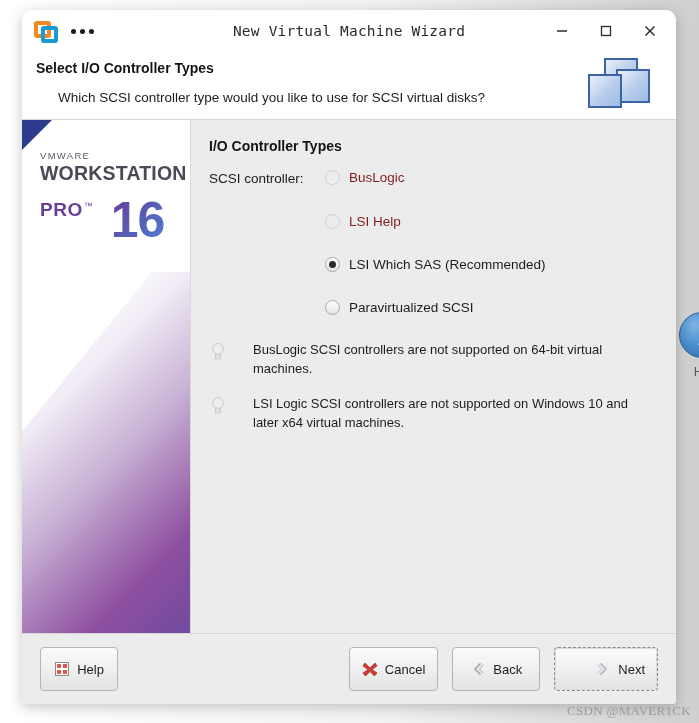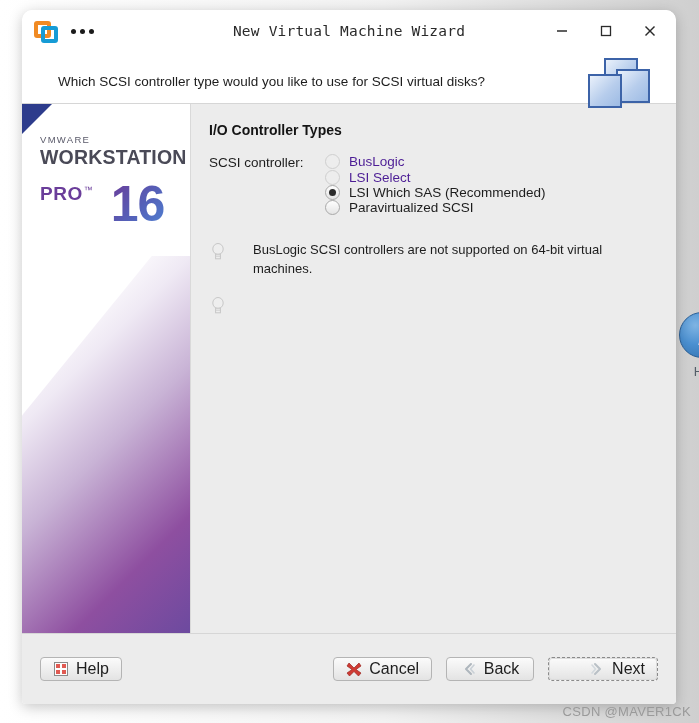--- a/index.html
+++ b/index.html
@@ -279,21 +279,21 @@
   }
   .section-title {
     font-size: 14px;
     font-weight: bold;
     color: #141414;
     margin-bottom: 16px;
   }
   .radio-grid {
     display: grid;
     grid-template-columns: 116px 1fr;
-    row-gap: 0;
+    row-gap: 28px;
     align-items: start;
   }
   .field-label {
     font-size: 13.5px;
     color: #1d1d1d;
     padding-top: 1px;
     text-align: left;
   }
   .radio-row {
     display: flex;
@@ -322,21 +322,21 @@
     background: #2b2b2b;
   }
   .radio.disabled {
     border-color: #cfcfcf;
     background: #ededed;
   }
   .radio-label {
     font-size: 13.5px;
     color: #1d1d1d;
   }
-  .radio-label.disabled { color: #4c1d95; }
+  .radio-label.disabled { color: #7f1d1d; }
 
   .hints { margin-top: 26px; }
   .hint {
     display: flex;
     gap: 28px;
     align-items: flex-start;
     margin-bottom: 16px;
     padding-left: 2px;
   }
   .bulb {
@@ -358,30 +358,30 @@
     height: 70px;
     min-height: 70px;
     background: #ececec;
     border-top: 1px solid #d6d6d6;
     display: flex;
     align-items: center;
     padding: 0 18px;
     position: relative;
   }
   .btn {
-    height: 24px;
+    height: 44px;
     min-width: 88px;
     border: 1px solid #b4b4b4;
     border-radius: 4px;
     background: linear-gradient(to bottom, #fbfbfb 0%, #eeeeee 55%, #e3e3e3 100%);
     display: inline-flex;
     align-items: center;
     justify-content: center;
     gap: 7px;
-    font-size: 16px;
+    font-size: 13px;
     color: #1d1d1d;
     cursor: default;
     padding: 0 12px;
     box-sizing: border-box;
   }
   .btn.help-btn { min-width: 78px; }
   .btn.focused {
     border: 1px dashed #8a8a8a;
     box-shadow: 0 0 0 1px #dcdcdc inset;
     padding-left: 40px;
@@ -395,20 +395,21 @@
 
   
   .watermark {
     position: absolute;
     right: 8px;
     bottom: 4px;
     font-size: 13px;
     color: #9a9a9a;
     z-index: 40;
     letter-spacing: 0.3px;
+    font-family: Liberation Serif, serif;
   }
 </style>
 </head>
 <body>
 
 <div class="bg-help">
   <div class="bg-help-circle"></div>
   <div class="bg-help-label">He</div>
 </div>
 
@@ -439,20 +440,21 @@
       <div class="win-btn">
         <svg width="16" height="16" viewBox="0 0 16 16">
             <line x1="3.5" y1="3.5" x2="12.5" y2="12.5" stroke="#2b2b2b" stroke-width="1.4"></line>
             <line x1="12.5" y1="3.5" x2="3.5" y2="12.5" stroke="#2b2b2b" stroke-width="1.4"></line>
           </svg>
       </div>
     </div>
   </div>
 
   <div class="header">
+    <div class="header-title">Select I/O Controller Types</div>
     <div class="header-sub">Which SCSI controller type would you like to use for SCSI virtual disks?</div>
     <div class="header-icon">
       <span class="hsq a"></span>
       <span class="hsq b"></span>
       <span class="hsq c"></span>
     </div>
   </div>
 
   <div class="body-split">
 
@@ -478,21 +480,21 @@
       <div class="radio-grid">
         <div class="field-label">SCSI controller:</div>
 
         <div class="radio-row">
           <span class="radio disabled"></span>
           <span class="radio-label disabled">BusLogic</span>
         </div>
 
         <div class="radio-row">
           <span class="radio disabled"></span>
-          <span class="radio-label disabled">LSI Select</span>
+          <span class="radio-label disabled">LSI Help</span>
         </div>
 
         <div class="radio-row">
           <span class="radio checked"></span>
           <span class="radio-label">LSI Which SAS (Recommended)</span>
         </div>
 
         <div class="radio-row">
           <span class="radio"></span>
           <span class="radio-label">Paravirtualized SCSI</span>
@@ -507,20 +509,21 @@
             <line x1="4.6" y1="14.2" x2="9.4" y2="14.2" stroke="#9a9a9a" stroke-width="0.8"></line>
           </svg>
           <div class="hint-text">BusLogic SCSI controllers are not supported on 64-bit virtual machines.</div>
         </div>
         <div class="hint">
           <svg class="bulb" viewBox="0 0 14 20">
             <ellipse cx="7" cy="7" rx="5.2" ry="5.5" fill="#f2f2f2" stroke="#9a9a9a" stroke-width="1"></ellipse>
             <rect x="4.6" y="12.2" width="4.8" height="4.6" fill="#f2f2f2" stroke="#9a9a9a" stroke-width="1"></rect>
             <line x1="4.6" y1="14.2" x2="9.4" y2="14.2" stroke="#9a9a9a" stroke-width="0.8"></line>
           </svg>
+          <div class="hint-text">LSI Logic SCSI controllers are not supported on Windows 10 and later x64 virtual machines.</div>
         </div>
       </div>
     </div>
   </div>
 
   <div class="footer">
     <div class="btn help-btn">
       <svg class="ico" viewBox="0 0 16 16">
         <rect x="1.5" y="1.5" width="13" height="13" fill="#fdfdfd" stroke="#8a8a8a" stroke-width="1"></rect>
         <rect x="3" y="3" width="4" height="4" fill="#e05a52"></rect>

